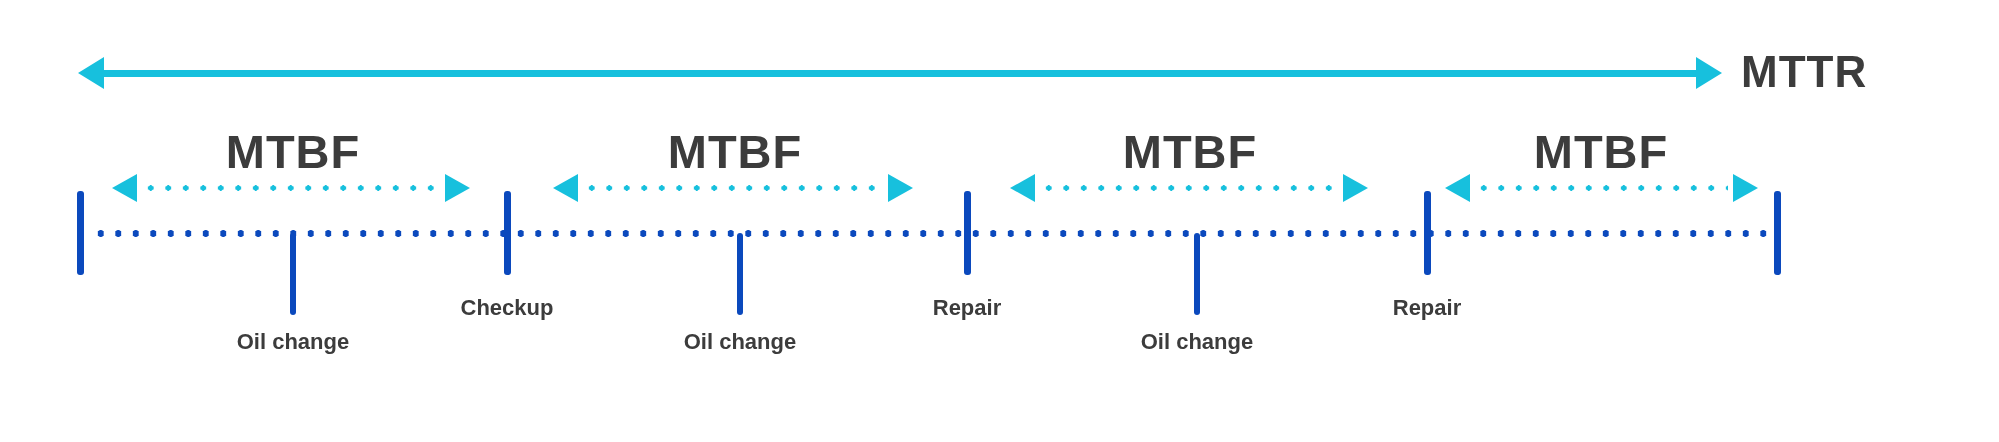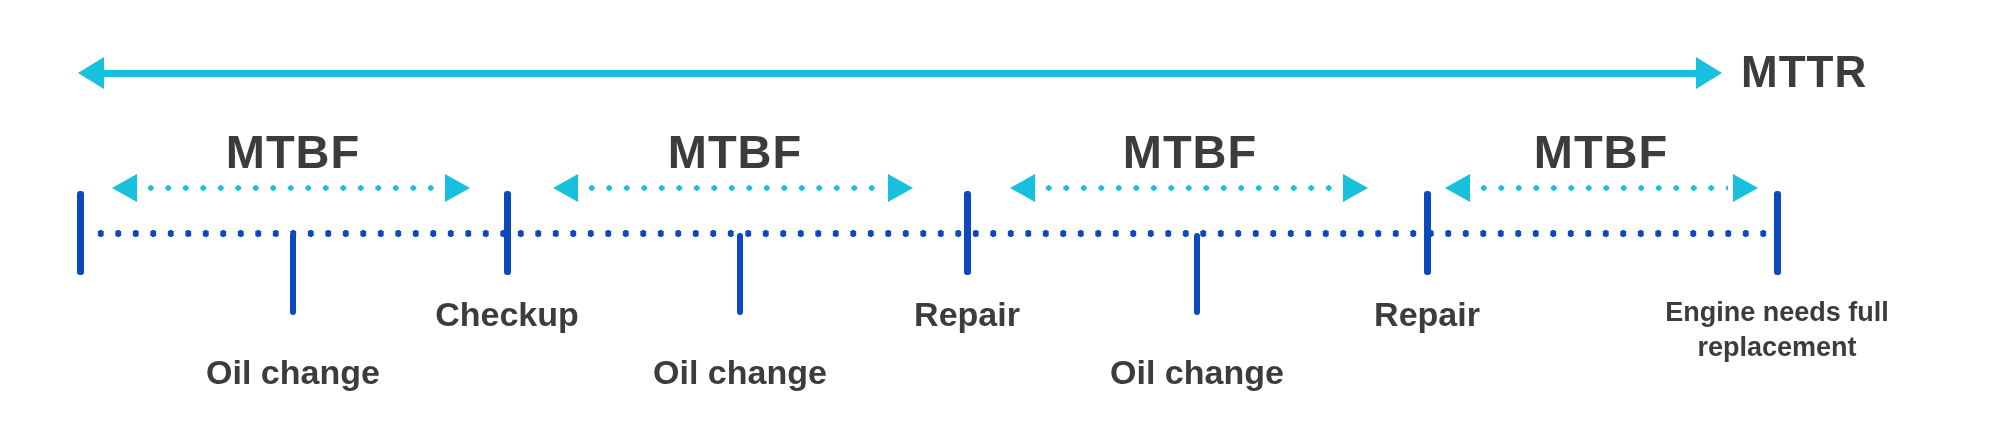--- a/index.html
+++ b/index.html
@@ -69,25 +69,25 @@
     position:absolute;top:191px;width:7px;height:84px;
     background:var(--blue);border-radius:3px;
   }
   .vtick{
     position:absolute;top:233px;width:6px;height:82px;
     background:var(--blue);border-radius:3px;
   }
   
   .ev-label{
     position:absolute;width:240px;text-align:center;
-    font-size:34px;font-weight:bold;color:var(--text);
+    font-size:22px;font-weight:bold;color:var(--text);
     white-space:nowrap;
   }
   .ev-top{top:295px;}
-  .ev-low{top:329px;margin-top:24px;}
+  .ev-low{top:329px;}
   .ev-end{
     position:absolute;left:1627px;top:295px;width:300px;
     text-align:center;font-size:27px;font-weight:bold;color:var(--text);
     line-height:1.28;
   }
 </style>
 </head>
 <body>
 
 <div class="canvas">
@@ -134,15 +134,14 @@
   <div class="vtick" style="left:290px"></div>
   <div class="vtick" style="left:737px"></div>
   <div class="vtick" style="left:1194px"></div>
 
   <div class="ev-label ev-top" style="left:387px">Checkup</div>
   <div class="ev-label ev-top" style="left:847px">Repair</div>
   <div class="ev-label ev-top" style="left:1307px">Repair</div>
   <div class="ev-label ev-low" style="left:173px">Oil change</div>
   <div class="ev-label ev-low" style="left:620px">Oil change</div>
   <div class="ev-label ev-low" style="left:1077px">Oil change</div>
-  <div class="ev-end">Engine needs full replacement</div>
 
 </div>
 
 </body></html>

